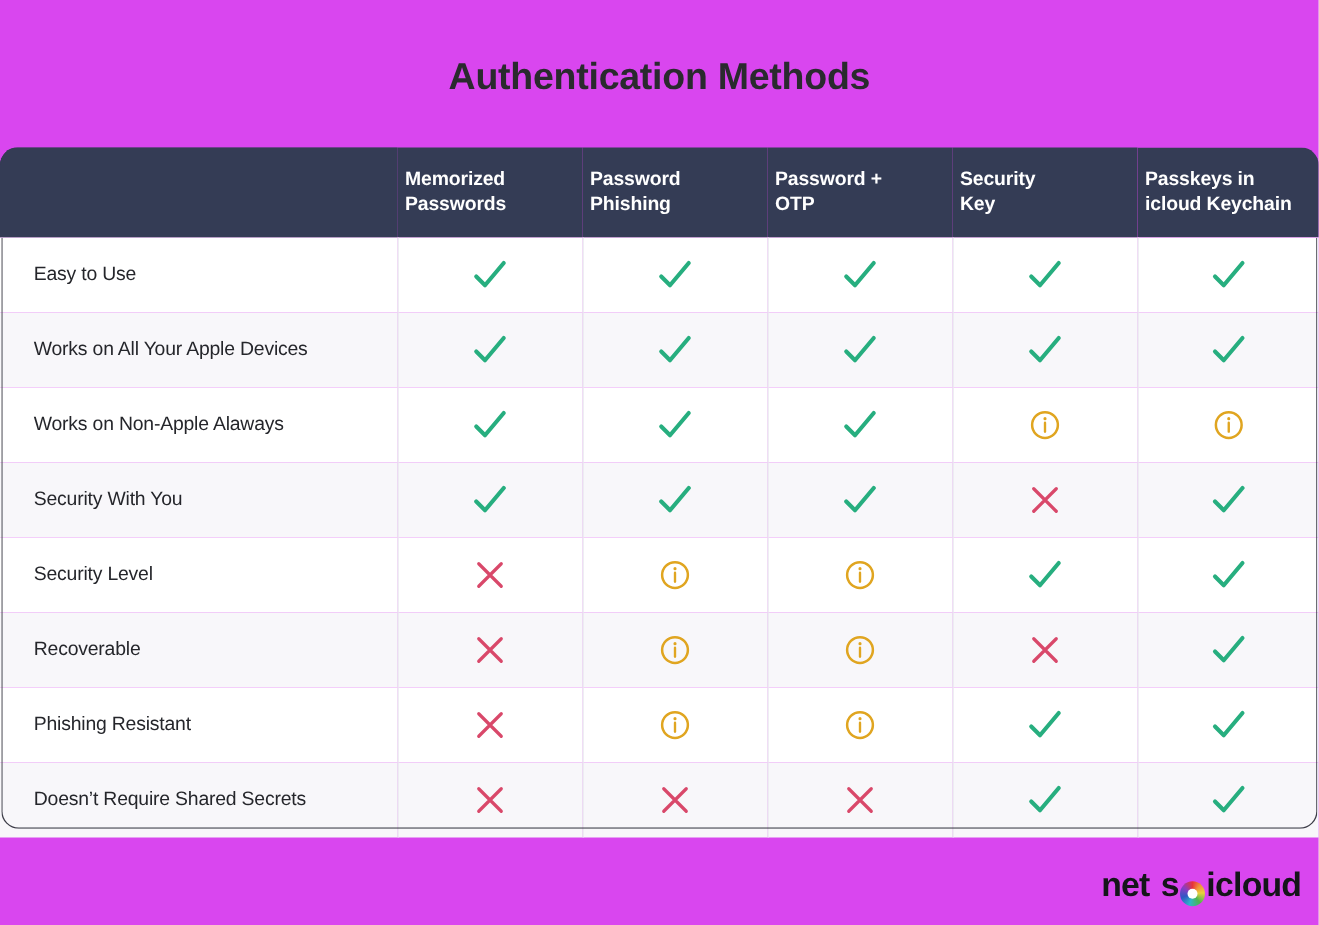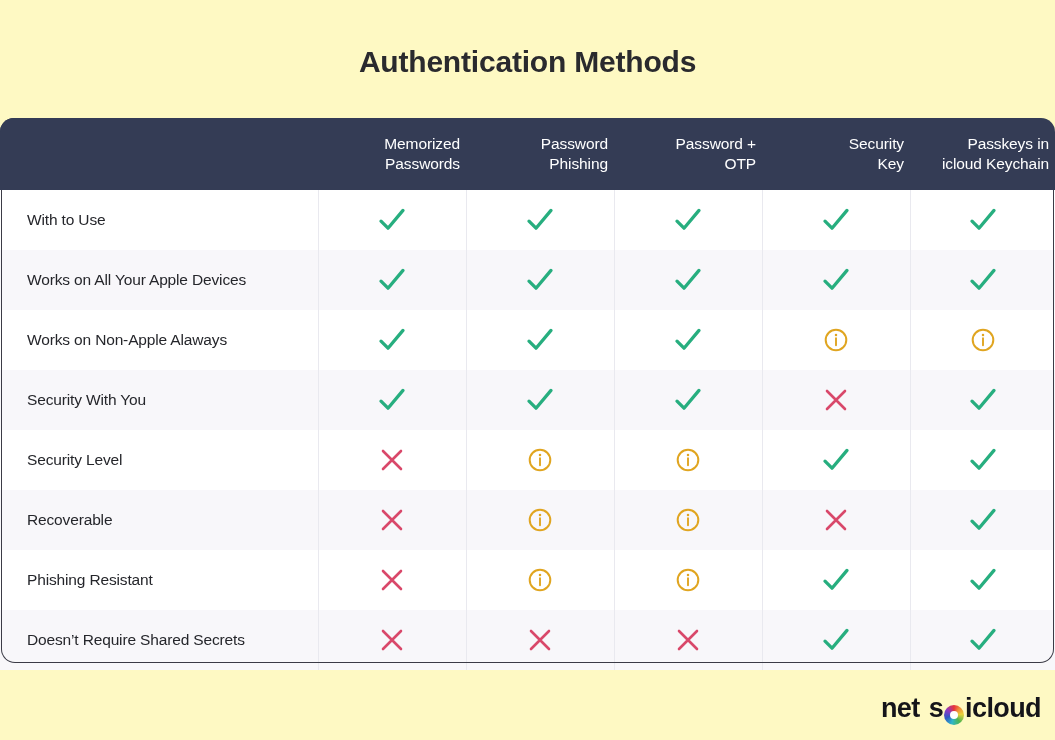--- a/index.html
+++ b/index.html
@@ -9,21 +9,21 @@
     height: 740px;
     background: #ffffff;
     font-family: "Liberation Sans", sans-serif;
     overflow: hidden;
   }
 
   #page {
     position: relative;
     width: 1055px;
     height: 740px;
-    background: #fef9c3;
+    background: #d946ef;
   }
 
   
   .page-title {
     position: absolute;
     top: 45px;
     left: 0;
     width: 1055px;
     text-align: center;
     font-size: 30px;
@@ -47,25 +47,25 @@
     table-layout: fixed;
   }
 
   
   thead tr {
     background: #343c55;
   }
   thead th {
     color: #ffffff;
     font-size: 15.5px;
-    font-weight: normal;
+    font-weight: bold;
     line-height: 1.28;
     height: 72px;
     vertical-align: middle;
-    text-align: right;
+    text-align: left;
     padding: 0 6px;
     letter-spacing: -0.1px;
   }
   thead th.corner-cell {
     background: transparent;
   }
   thead th:nth-child(2) { border-top-left-radius: 0; }
   thead tr th:first-child {
     border-top-left-radius: 14px;
     background: #343c55;
@@ -180,21 +180,21 @@
           <th class="corner-cell"></th>
         <th><span>Memorized</span><br><span>Passwords</span></th>
             <th><span>Password</span><br><span>Phishing</span></th>
             <th><span>Password +</span><br><span>OTP</span></th>
             <th><span>Security</span><br><span>Key</span></th>
             <th><span>Passkeys in</span><br><span>icloud Keychain</span></th>
           </tr>
       </thead>
       <tbody id="body-root">
           <tr>
-            <td class="rowlabel">With to Use</td>
+            <td class="rowlabel">Easy to Use</td>
             <td class="cell"><span class="info-wrap"><svg class="icon-svg" width="30" height="26" viewBox="0 0 30 26">
                   <path d="M4 14.2 L11 21.2 L26 3.4" fill="none" stroke="#27ae7f" stroke-width="3.3" stroke-linecap="round" stroke-linejoin="round"></path>
                 </svg></span></td>
             <td class="cell"><span class="info-wrap"><svg class="icon-svg" width="30" height="26" viewBox="0 0 30 26">
                   <path d="M4 14.2 L11 21.2 L26 3.4" fill="none" stroke="#27ae7f" stroke-width="3.3" stroke-linecap="round" stroke-linejoin="round"></path>
                 </svg></span></td>
             <td class="cell"><span class="info-wrap"><svg class="icon-svg" width="30" height="26" viewBox="0 0 30 26">
                   <path d="M4 14.2 L11 21.2 L26 3.4" fill="none" stroke="#27ae7f" stroke-width="3.3" stroke-linecap="round" stroke-linejoin="round"></path>
                 </svg></span></td>
             <td class="cell"><span class="info-wrap"><svg class="icon-svg" width="30" height="26" viewBox="0 0 30 26">

